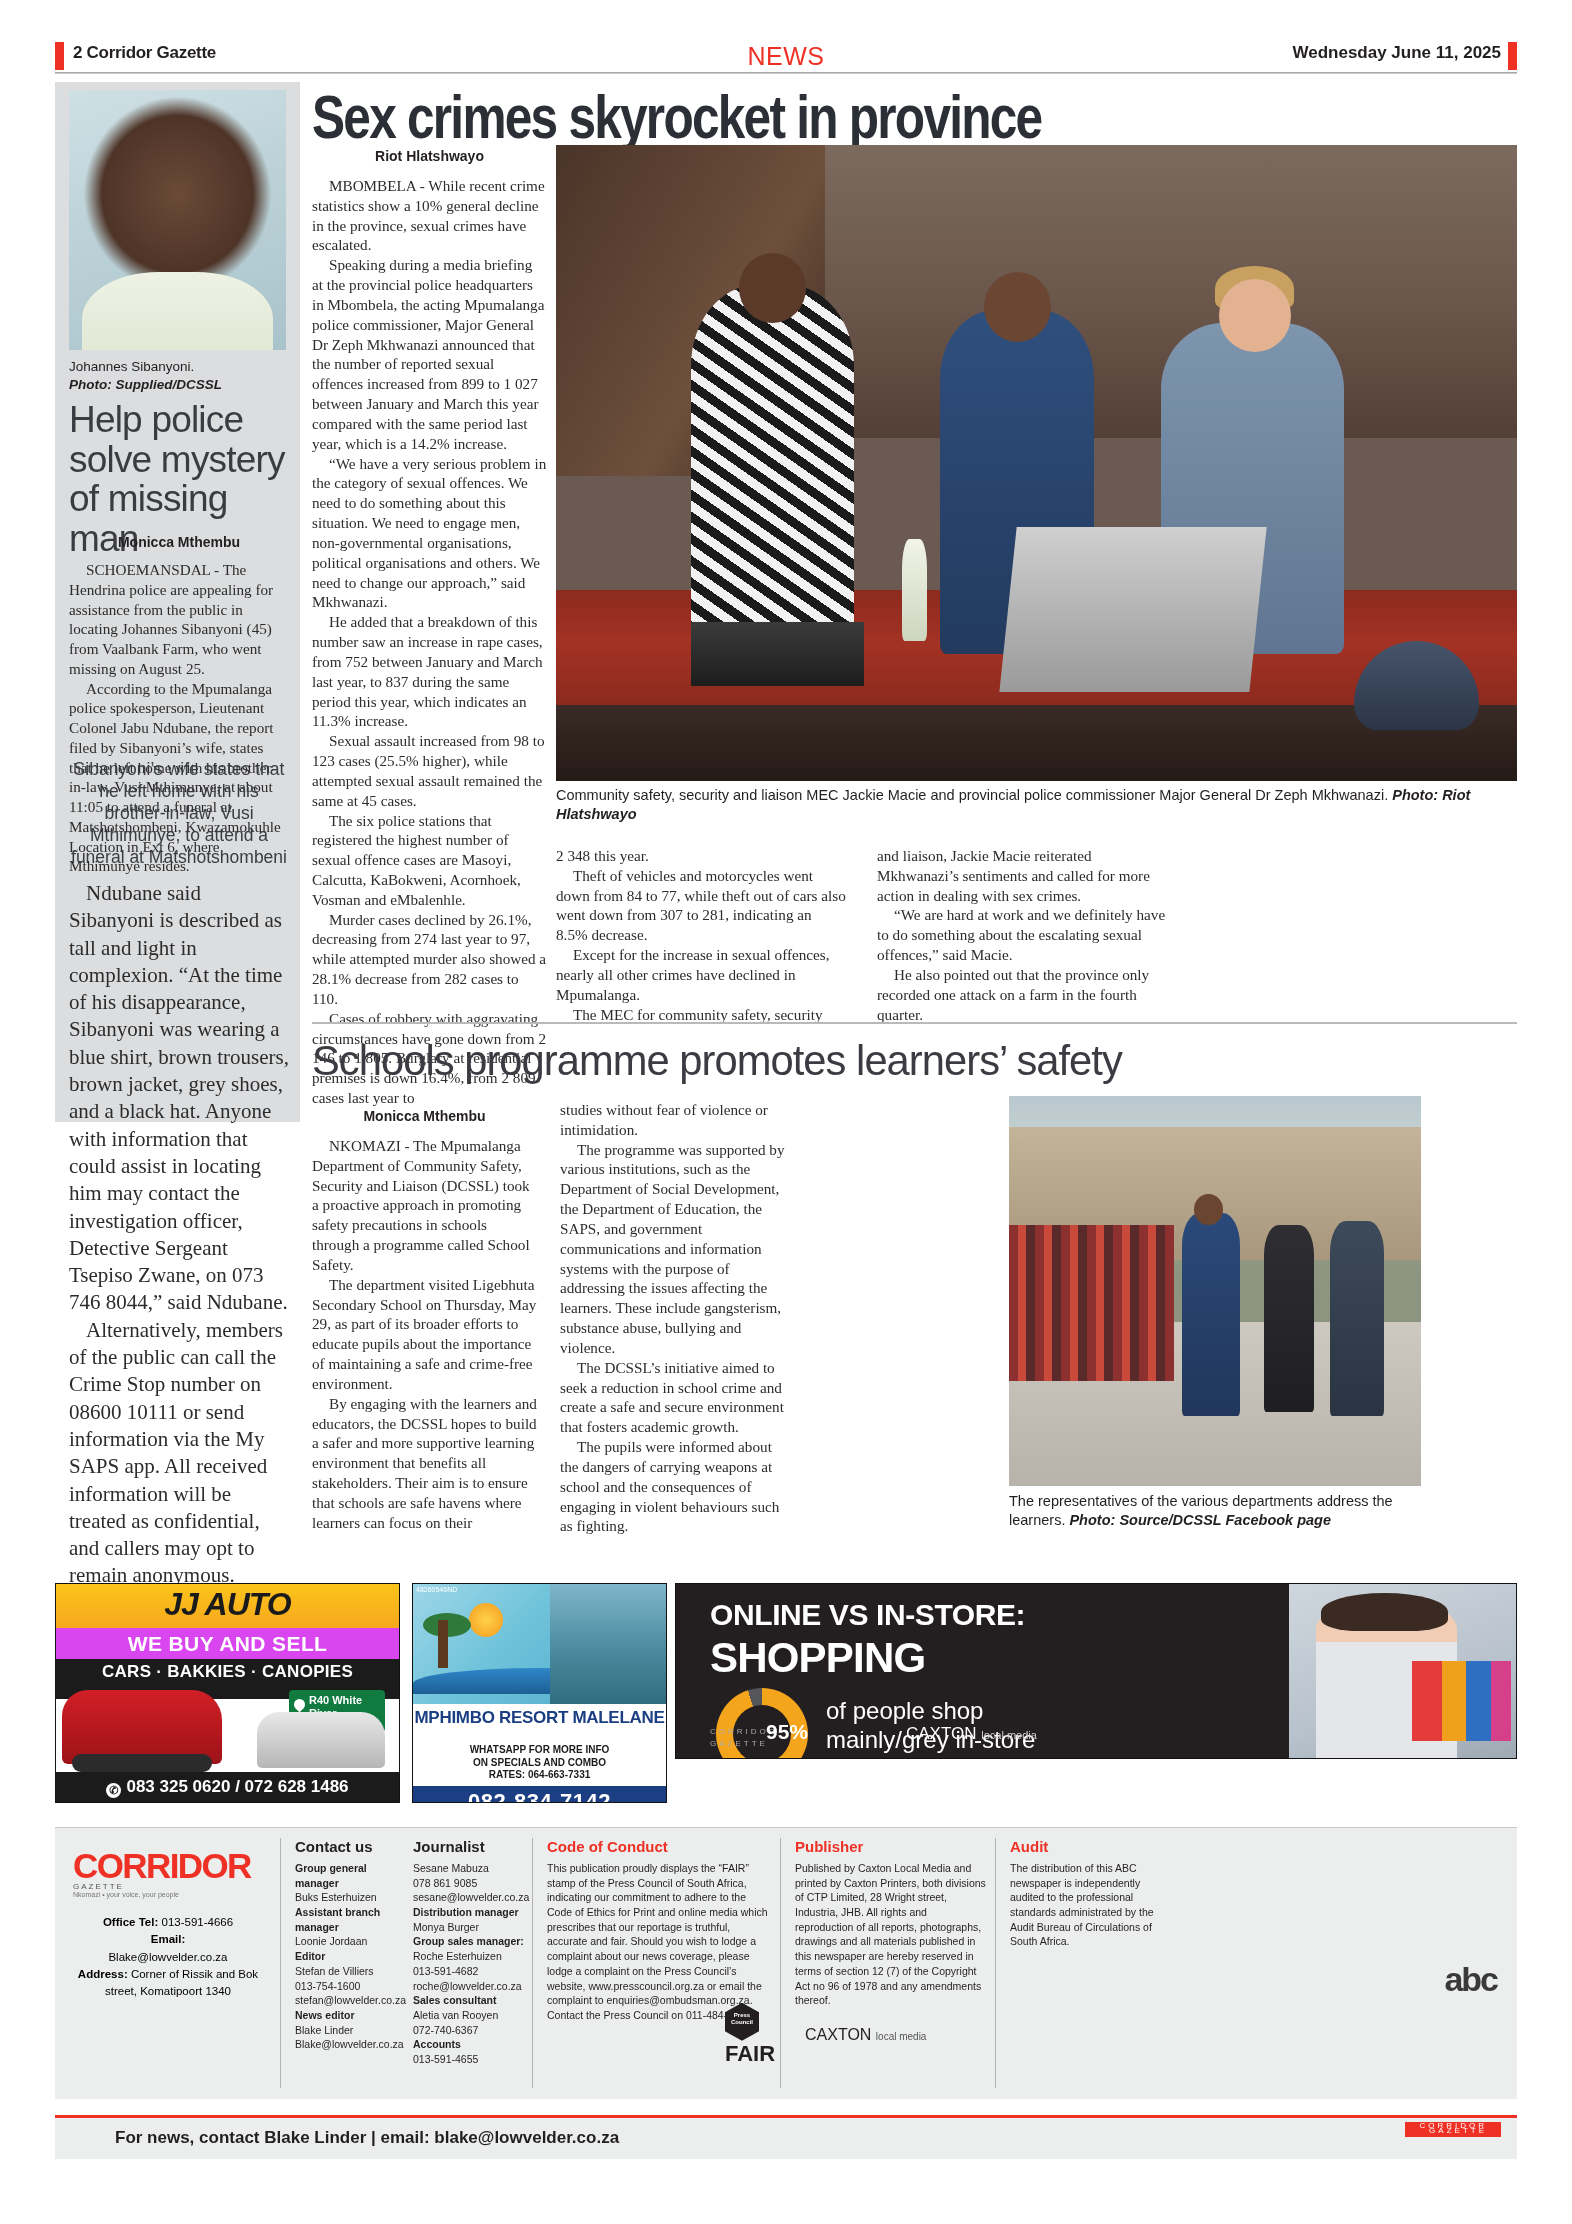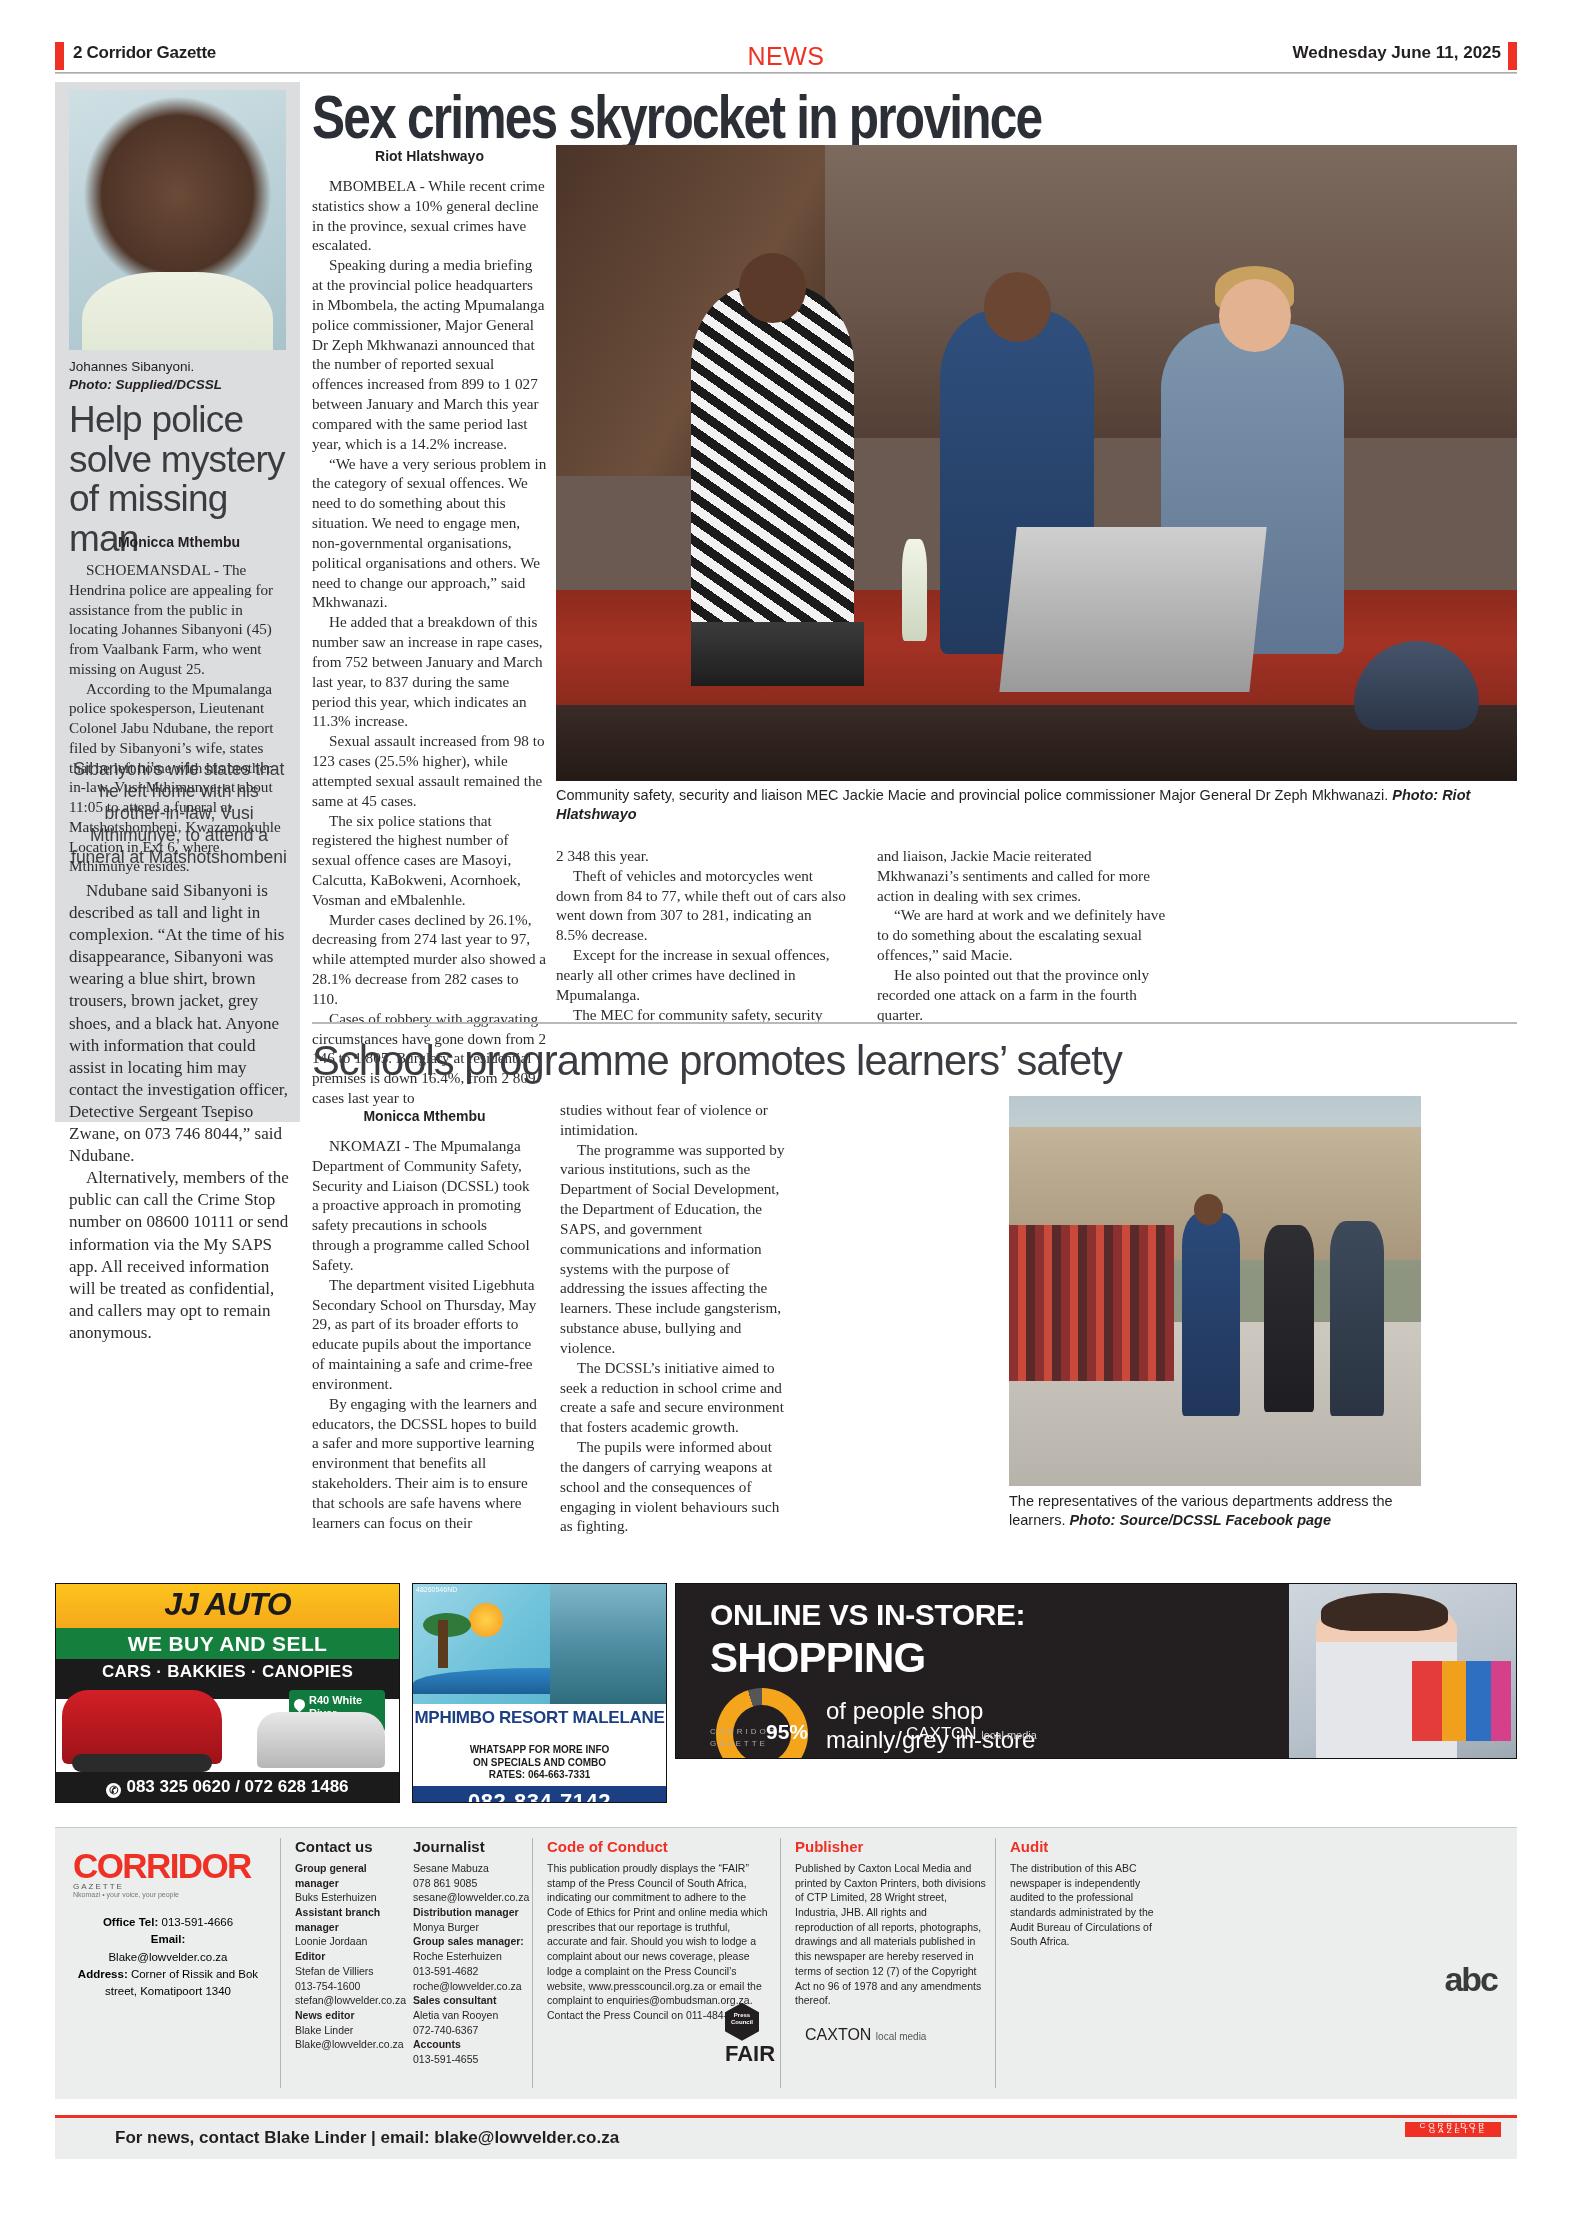--- a/index.html
+++ b/index.html
@@ -85,21 +85,21 @@
   .side-body p { text-indent: 17px; }
 
   .pullquote {
     position:absolute; left:14px; top:676px; width:220px;
     text-align:center;
     font-family:"Liberation Sans", sans-serif;
     font-weight:400; font-size:17.5px; line-height:1.26; color:#3a3c41;
   }
   .side-body2 {
     position:absolute; left:14px; top:798px; width:220px;
-    font-size:17px; line-height:1.30; color:#2c2c2c;
+    font-size:21px; line-height:1.30; color:#2c2c2c;
   }
   .side-body2 p { text-indent:17px; }
 
   
   .main-head {
     position:absolute; left:312px; top:86px; width:1205px;
     font-family:"Liberation Sans", sans-serif;
     font-weight:700; font-size:62px; line-height:1.0;
     color:#2c2f36; letter-spacing:-2.2px;
     transform: scaleX(0.80); transform-origin: left center;
@@ -261,21 +261,21 @@
     position:absolute; left:0; top:0; width:345px; height:220px;
     background:#ffffff; border:1px solid #111; overflow:hidden;
   }
   .ad1 .top { position:absolute;left:0;top:0;width:100%;height:44px;background:linear-gradient(180deg,#fdc41c,#f5a81c); }
   .ad1 .jj {
     position:absolute; left:0; top:2px; width:100%; text-align:center;
     font-family:"Liberation Sans", sans-serif; font-weight:700; font-size:32px;
     color:#1b1b1b; font-style:italic; letter-spacing:-1px;
   }
   .ad1 .band2 {
-    position:absolute;left:0;top:44px;width:100%;height:31px;background:#15803d;
+    position:absolute;left:0;top:44px;width:100%;height:31px;background:#d946ef;
     color:#fff; text-align:center; font-family:"Liberation Sans",sans-serif;
     font-weight:700; font-size:21px; line-height:31px; letter-spacing:0.4px;
   }
   .ad1 .band3 {
     position:absolute;left:0;top:75px;width:100%;height:40px;background:#1b1b1b;
     color:#fff; text-align:center; font-family:"Liberation Sans",sans-serif;
     font-weight:700; font-size:17px; line-height:26px; letter-spacing:0.3px;
   }
   .ad1 .car {
     position:absolute; left:6px; top:106px; width:160px; height:74px;

